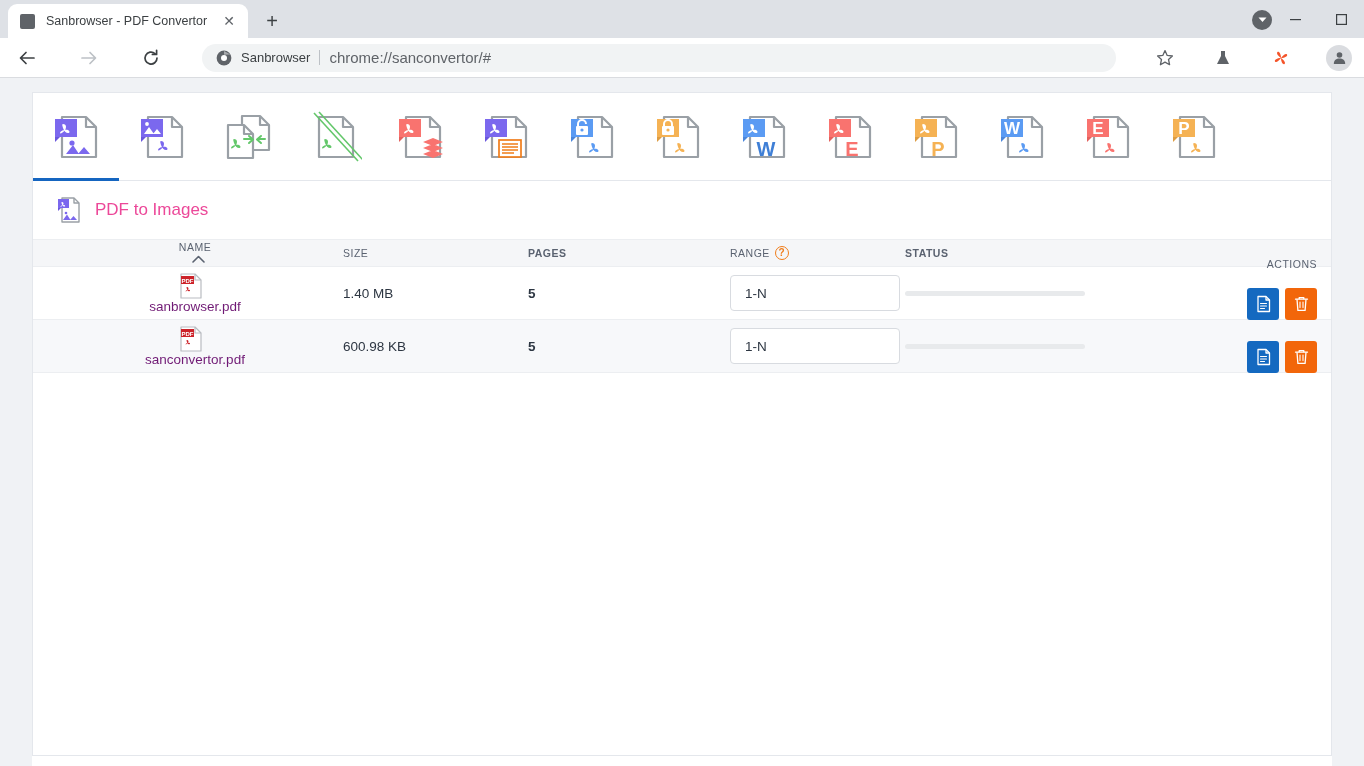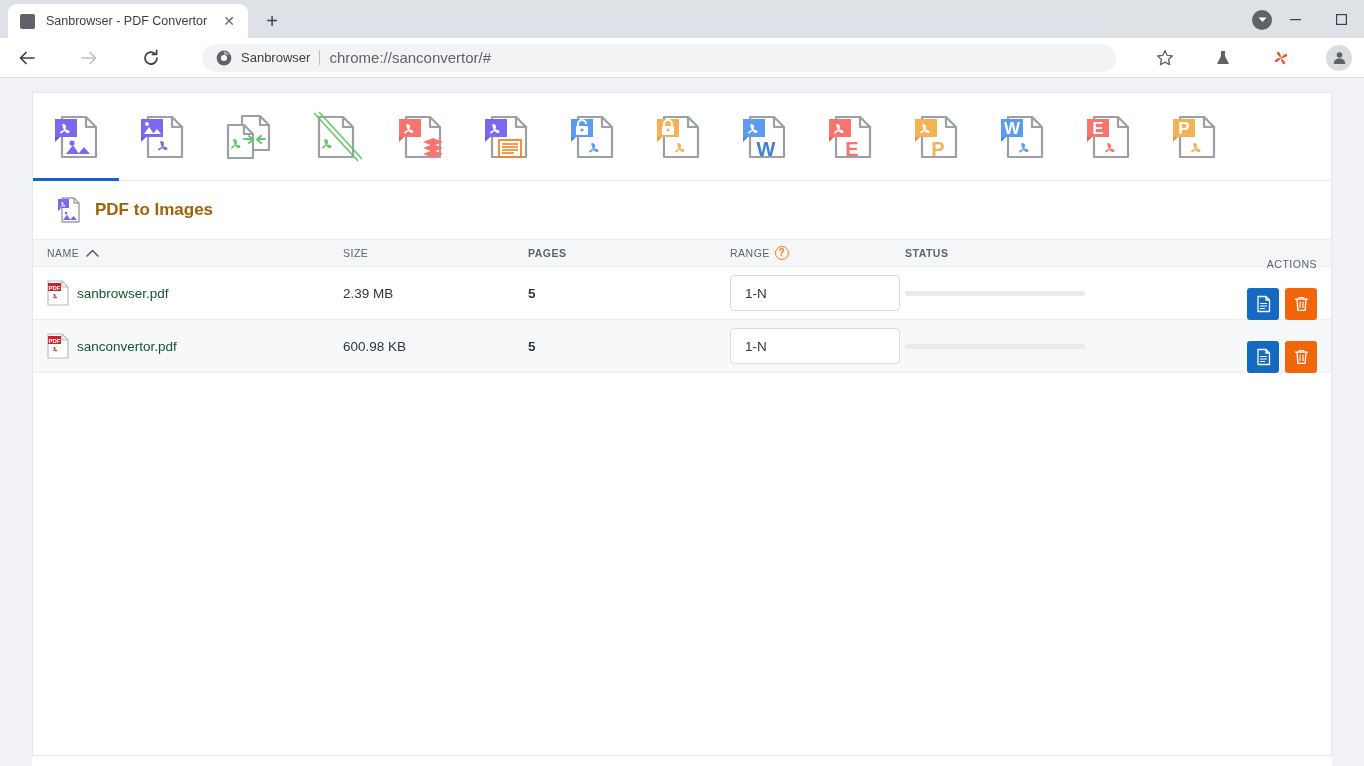--- a/index.html
+++ b/index.html
@@ -107,29 +107,29 @@
     content: ""; position: absolute; left: 0; right: 0; bottom: -1px;
     height: 3px; background: #1565c0;
   }
   .iconslot svg { display: block; }
 
   
   .titlebar {
     height: 58px; display: flex; align-items: center; padding: 0 22px;
   }
   .titlebar svg { display: block; margin-right: 12px; }
-  .titletext { font-size: 17px; font-weight: bold; color: #a16207; }
+  .titletext { font-size: 17px; font-weight: normal; color: #ec4899; }
 
   
   .thead {
     height: 28px; background: #f5f6f8; display: flex; align-items: center;
     font-size: 10.5px; letter-spacing: .5px; color: #5a6270;
     border-top: 1px solid #eceef1; border-bottom: 1px solid #eceef1;
   }
-  .c-name   { width: 310px; padding-left: 14px; display:flex; align-items:center; }
+  .c-name   { width: 310px; padding-left: 14px; display:flex; align-items:center;flex-direction:column; }
   .c-size   { width: 185px; }
   .c-pages  { width: 202px; font-weight: bold; }
   .c-range  { width: 175px; display:flex; align-items:center; }
   .c-status { width: 300px; font-weight: bold; }
   .c-actions{ flex: 1 1 auto; text-align: right; padding-right: 14px; margin-top: 22px; }
 
   .sortcaret { margin-left: 7px; display: inline-block; }
   .helpicon {
     display: inline-flex; align-items: center; justify-content: center;
     width: 14px; height: 14px; border: 1.4px solid #f07d1a; border-radius: 50%;
@@ -138,21 +138,21 @@
   }
 
   .tbody { flex: 1 1 auto; overflow: hidden; }
   .row {
     height: 53px; display: flex; align-items: center;
     font-size: 13.5px; color: #2d3642;
     border-bottom: 1px solid #eceef1;
   }
   .row:nth-child(even) { background: #f7f8fa; }
   .fileicon { margin-right: 8px; flex: 0 0 auto; }
-  .filename { font-size: 13.5px; color: #14532d; }
+  .filename { font-size: 13.5px; color: #701a75; }
   .rangebox {
     width: 170px; height: 36px; border: 1px solid #d8dbe0; border-radius: 4px;
     background: #fff; display: flex; align-items: center; padding: 0 14px;
     font-size: 13.5px; color: #2d3642;
   }
   .progress {
     width: 180px; height: 5px; border-radius: 3px; background: #e8eaec;
   }
   .actbtns { display: flex; justify-content: flex-end; gap: 6px; }
   .actbtn {
@@ -464,21 +464,21 @@
         <div class="c-name">
           <svg class="fileicon" width="22" height="26" viewBox="0 0 22 26">
             <path d="M1 1 H15 L21 7 V25 H1 Z" fill="#fff" stroke="#b9bcc1" stroke-width="1.2" stroke-linejoin="round"></path>
             <path d="M15 1 V7 H21" fill="none" stroke="#b9bcc1" stroke-width="1.2" stroke-linejoin="round"></path>
             <rect x="1" y="3" width="13" height="8" fill="#cc2229"></rect>
             <text x="7.5" y="9.6" font-family="Liberation Sans, sans-serif" font-size="6" font-weight="bold" fill="#fff" text-anchor="middle">PDF</text>
             <path d="M7 14 c1.5 0 2 1.5 1 2.8 c-1 1.5 -2.4 1.9 -2.4 1.5 c0 -1 2.4 -1.9 3.7 -1.5 c1 .5 1 1.5 0 1.5 c-1 0 -1.9 -1 -2.4 -2.4 c-.5 -1.5 -.5 -1.9 .1 -1.9z" fill="#cc2229"></path>
           </svg>
           <span class="filename">sanbrowser.pdf</span>
         </div>
-        <div class="c-size">2.39 MB</div>
+        <div class="c-size">1.40 MB</div>
         <div class="c-pages">5</div>
         <div class="c-range">
           <div class="rangebox">1-N</div>
         </div>
         <div class="c-status">
           <div class="progress"></div>
         </div>
         <div class="c-actions">
           <div class="actbtns">
             <div class="actbtn blue">

